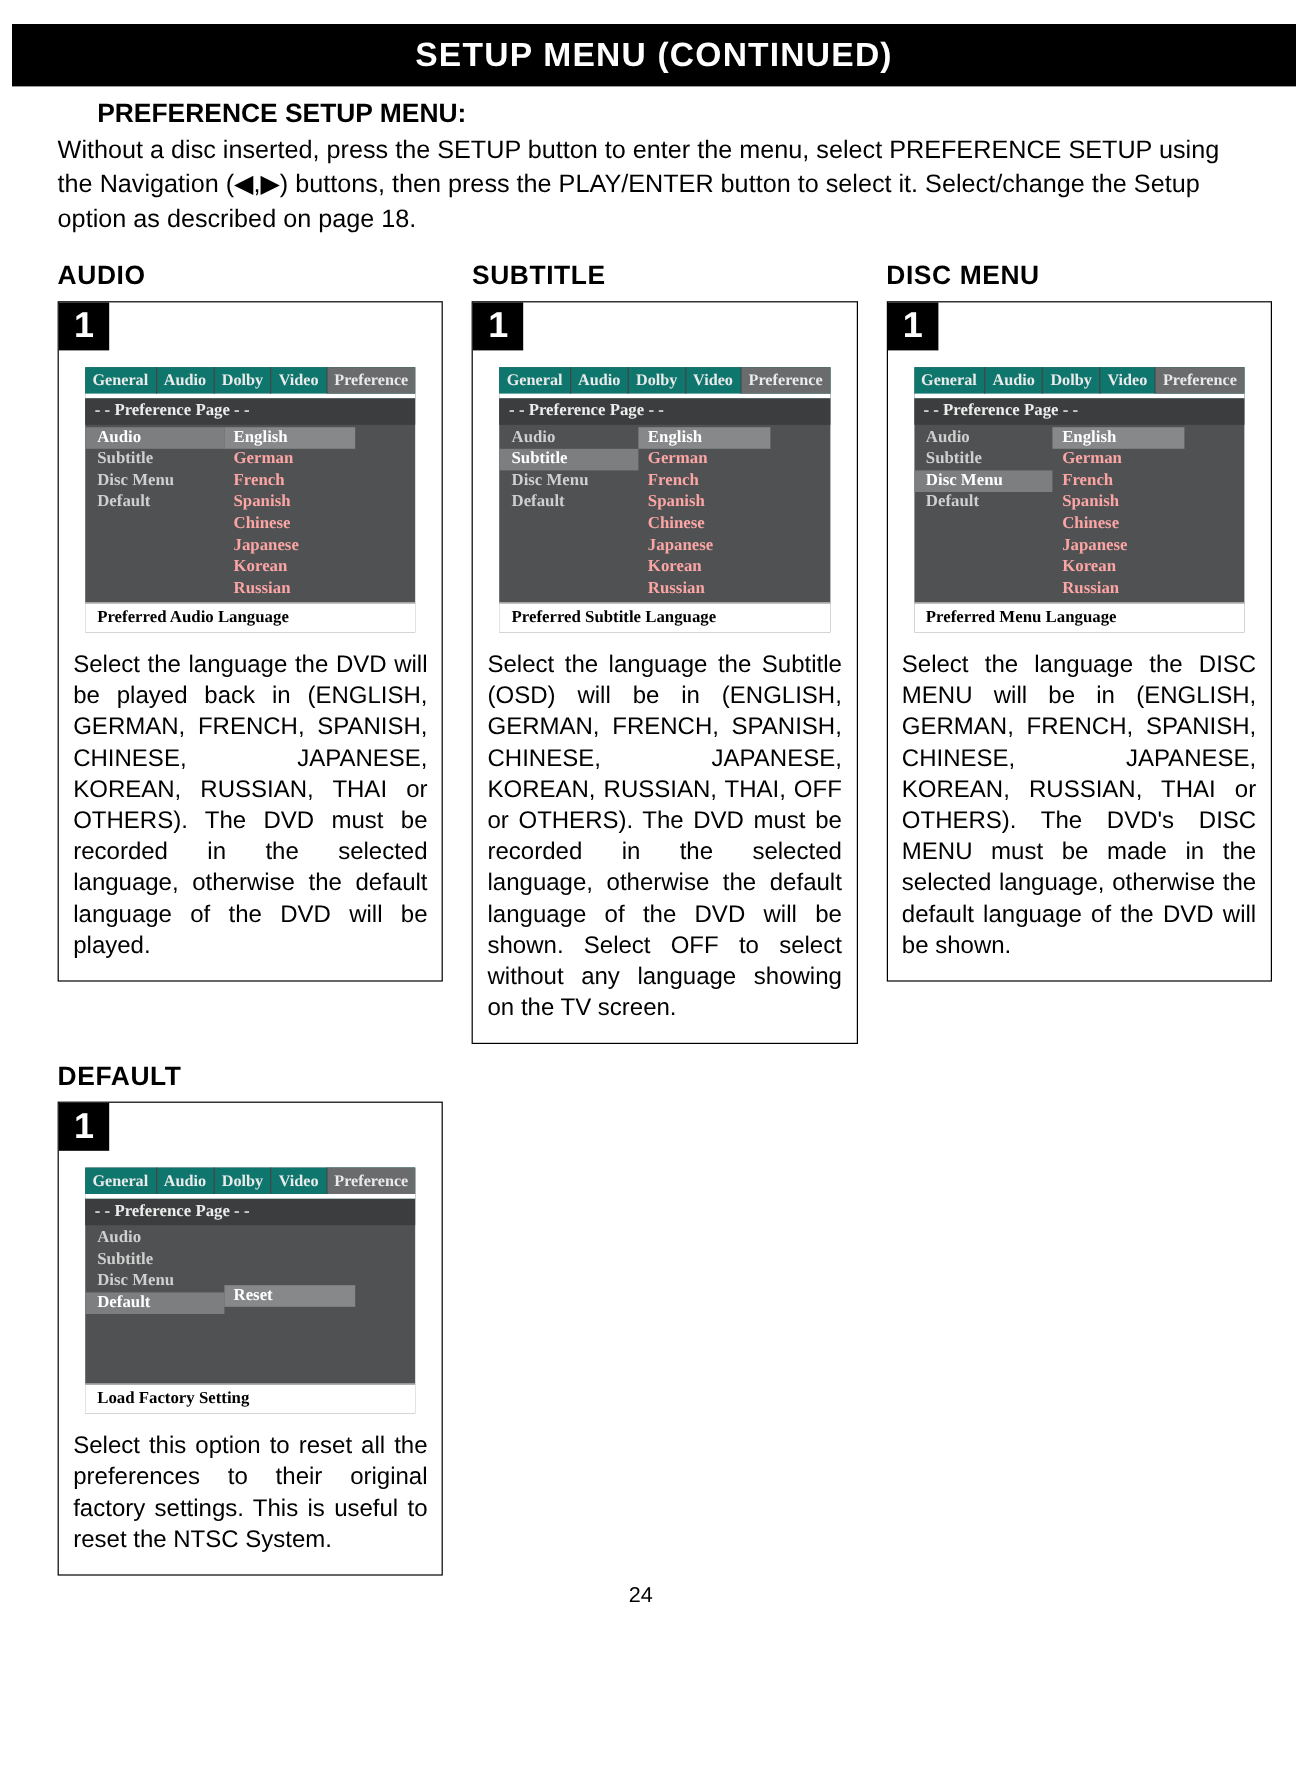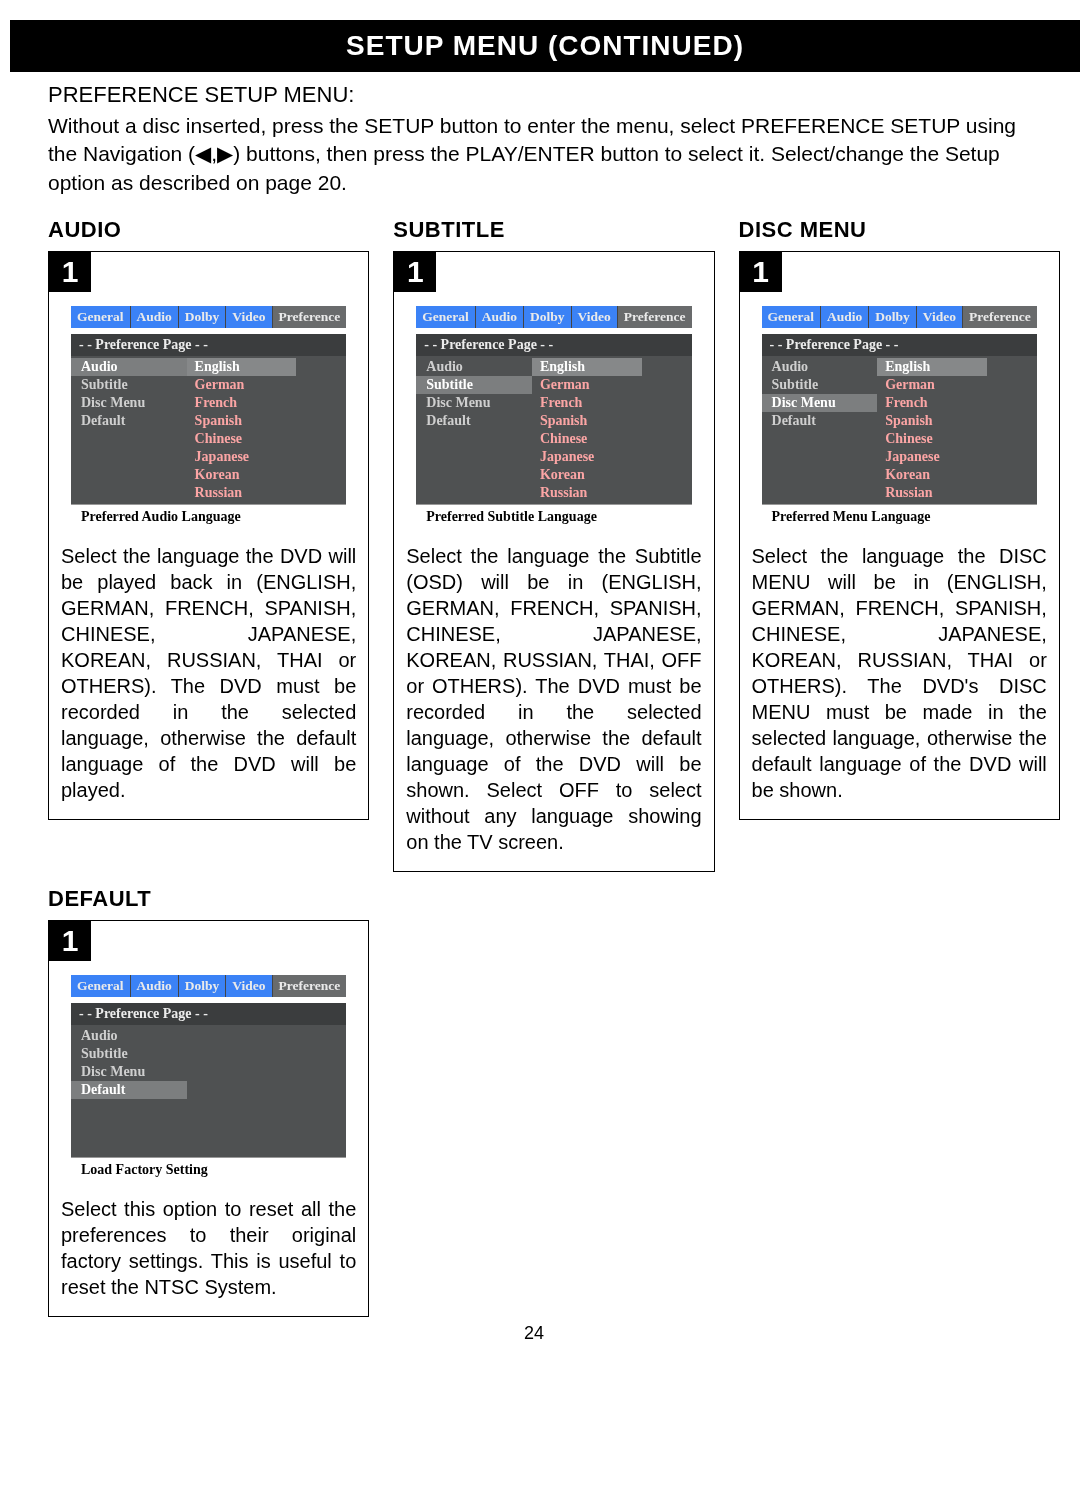--- a/index.html
+++ b/index.html
@@ -20,23 +20,24 @@
     font-weight: bold;
     font-size: 28px;
     letter-spacing: 1px;
     padding: 10px 0;
     margin: 20px 0 10px 10px;
   }
   .intro {
     padding: 0 48px 10px 48px;
   }
   .intro-heading {
-    font-weight: normal;
+    font-weight: bold;
     font-size: 22px;
     margin-bottom: 4px;
+    margin-left: 33px;
   }
   .intro-text {
     font-size: 21px;
     line-height: 1.35;
   }
   .grid {
     display: grid;
     grid-template-columns: 1fr 1fr 1fr;
     gap: 14px 24px;
     padding: 10px 48px 0 48px;
@@ -65,22 +66,22 @@
     justify-content: center;
   }
   .osd {
     margin: 14px 22px 6px 22px;
     background: #4f5152;
     color: #d8d8d8;
     font-family: Georgia, 'Times New Roman', serif;
   }
   .osd-tabs {
     display: flex;
-    background: #3b82f6;
-    border-bottom: 6px solid #ffffff;
+    background: #0f766e;
+    border-bottom: 4px solid #ffffff;
   }
   .osd-tab {
     flex: 1 1 auto;
     padding: 3px 6px;
     font-size: 13.5px;
     border-right: 1px solid #444;
     color: #eaeaea;
     text-align: left;
     font-weight: bold;
   }
@@ -150,21 +151,21 @@
   .nav-arrows { font-family: Arial, sans-serif; }
 </style>
 </head>
 <body>
 
 <div class="page">
   <div class="title-bar">SETUP MENU (CONTINUED)</div>
 
   <div class="intro">
     <div class="intro-heading">PREFERENCE SETUP MENU:</div>
-    <div class="intro-text nav-arrows">Without a disc inserted, press the SETUP button to enter the menu, select PREFERENCE SETUP using the Navigation (◀,▶) buttons, then press the PLAY/ENTER button to select it. Select/change the Setup option as described on page 20.</div>
+    <div class="intro-text nav-arrows">Without a disc inserted, press the SETUP button to enter the menu, select PREFERENCE SETUP using the Navigation (◀,▶) buttons, then press the PLAY/ENTER button to select it. Select/change the Setup option as described on page 18.</div>
   </div>
 
   <div class="grid">
 
     <div class="cell">
       <div class="cell-heading">AUDIO</div>
       <div class="panel">
         <div class="step-badge">1</div>
         <div class="osd">
           <div class="osd-tabs">
@@ -286,20 +287,24 @@
             <div class="osd-tab active">Preference</div>
           </div>
           <div class="osd-subhead">- - Preference Page - -</div>
           <div class="osd-body">
             <div class="osd-left">
               <div class="osd-item">Audio</div>
               <div class="osd-item">Subtitle</div>
               <div class="osd-item">Disc Menu</div>
               <div class="osd-item selected">Default</div>
             </div>
+            <div class="osd-right">
+              <div style="height:48px"></div>
+              <div class="osd-opt selected">Reset</div>
+            </div>
           </div>
           <div class="osd-footer">Load Factory Setting</div>
         </div>
         <div class="desc">Select this option to reset all the preferences to their original factory settings. This is useful to reset the NTSC System.</div>
       </div>
     </div>
 
   </div>
 
   <div class="page-num">24</div>

